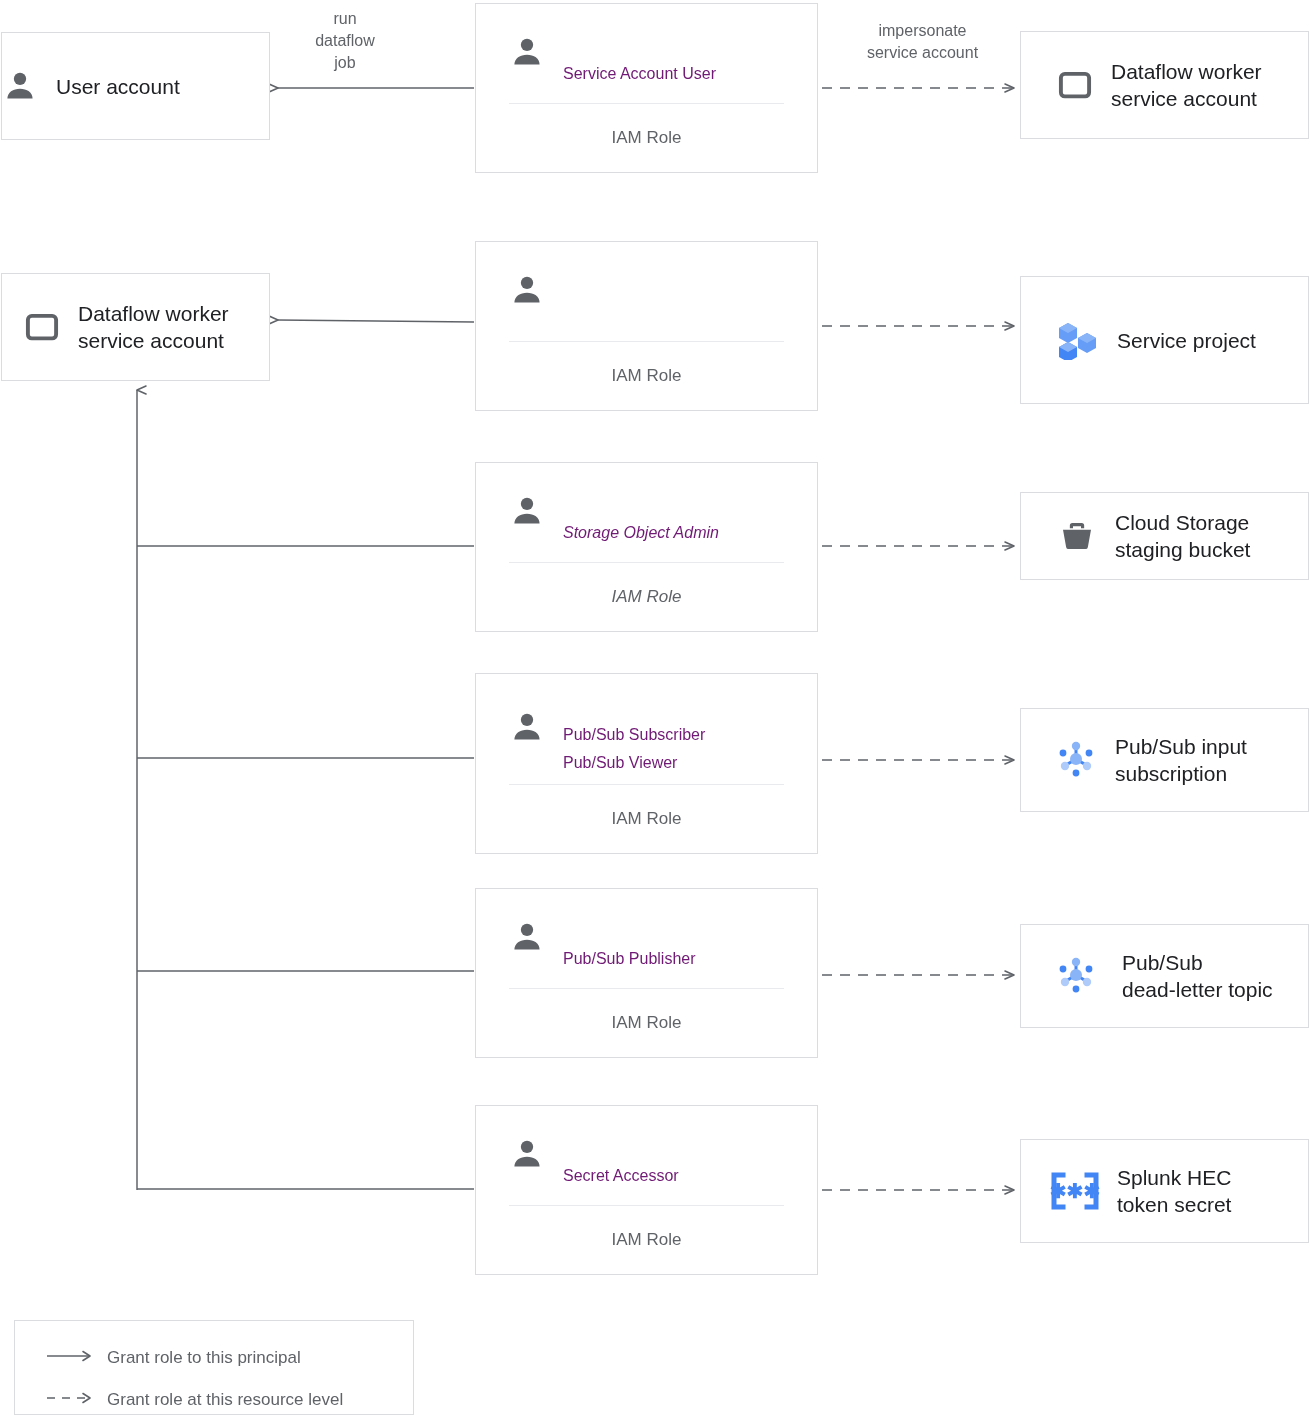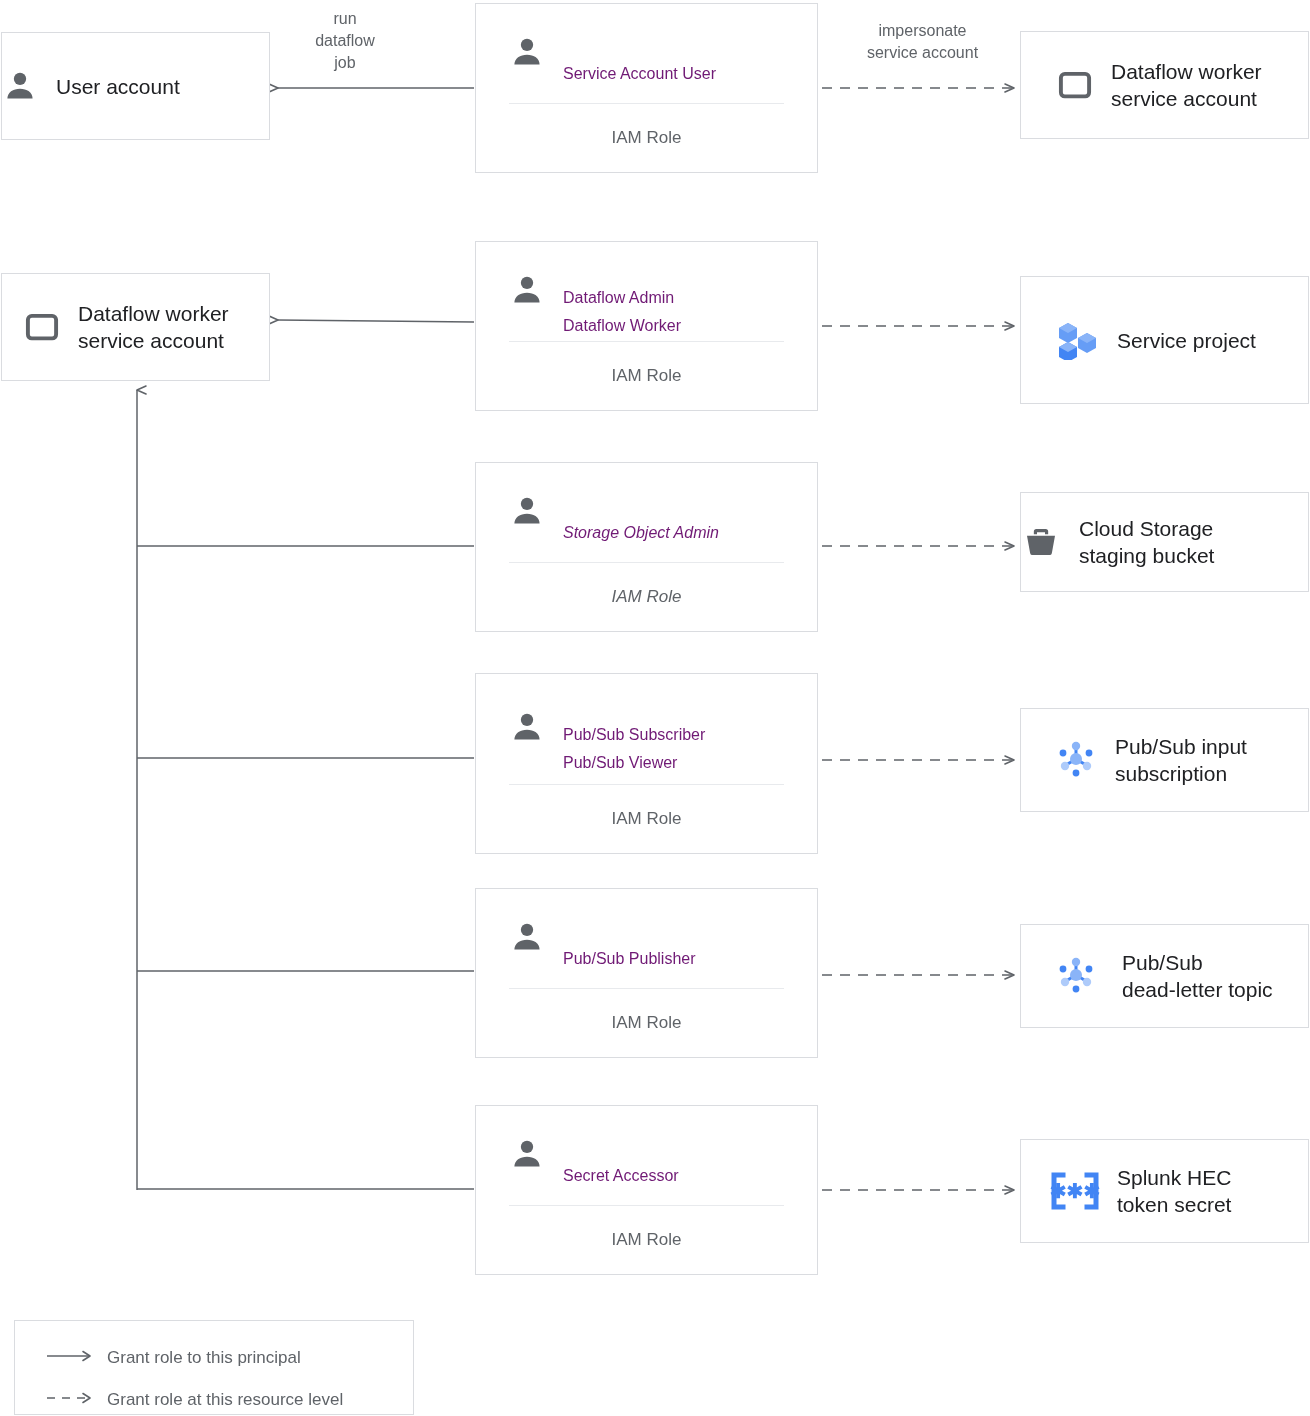--- a/index.html
+++ b/index.html
@@ -192,22 +192,20 @@
   </div>
 
   <div class="card" style="left:475px; top:241px; width:343px; height:170px;">
     <div class="card-top">
       <span class="pi">
         <svg width="36" height="36" viewBox="0 0 24 24">
           <circle cx="12" cy="7.2" r="4.1" fill="#5f6368"></circle>
           <path d="M3.6 20.4c0-4.2 3.8-6.6 8.4-6.6s8.4 2.4 8.4 6.6z" fill="#5f6368"></path>
         </svg>
       </span>
-      <span class="card-role">Dataflow Admin
-Dataflow Worker</span>
     </div>
     <div class="card-div"></div>
     <div class="card-foot">IAM Role</div>
   </div>
 
   <div class="card" style="left:475px; top:462px; width:343px; height:170px;font-style:italic;">
     <div class="card-top">
       <span class="pi">
         <svg width="36" height="36" viewBox="0 0 24 24">
           <circle cx="12" cy="7.2" r="4.1" fill="#5f6368"></circle>
@@ -280,21 +278,21 @@
         <polygon points="13,3 22,8 13,13 4,8" fill="#8ab4f8"></polygon>
         <polygon points="32,13 41,18 41,28 32,33 23,28 23,18" fill="#669df6"></polygon>
         <polygon points="32,13 41,18 32,23 23,18" fill="#8ab4f8"></polygon>
         <polygon points="13,22 22,27 22,37 13,42 4,37 4,27" fill="#4285f4"></polygon>
         <polygon points="13,22 22,27 13,32 4,27" fill="#8ab4f8"></polygon>
       </svg>
     </span>
     <span class="nd-label">Service project</span>
   </div>
 
-  <div class="node" style="left:1020px; top:492px; width:289px; height:100px; ">
+  <div class="node" style="left:1020px; top:492px; width:289px; height:88px; padding-left:36px;">
     <span class="nd-icon" style="margin-right:18px;">
       <svg width="40" height="40" viewBox="0 0 24 24">
         <path d="M9.2 4.2h5.6a1.5 1.5 0 0 1 1.5 1.5v1.6h-1.9V6.1H9.6v1.2H7.7V5.7a1.5 1.5 0 0 1 1.5-1.5z" fill="#5f6368"></path>
         <path d="M3.6 8.2h16.8l-1.9 10.5a1.4 1.4 0 0 1-1.4 1.1H6.9a1.4 1.4 0 0 1-1.4-1.1z" fill="#5f6368"></path>
       </svg>
     </span>
     <span class="nd-label">Cloud Storage
 staging bucket</span>
   </div>
 

